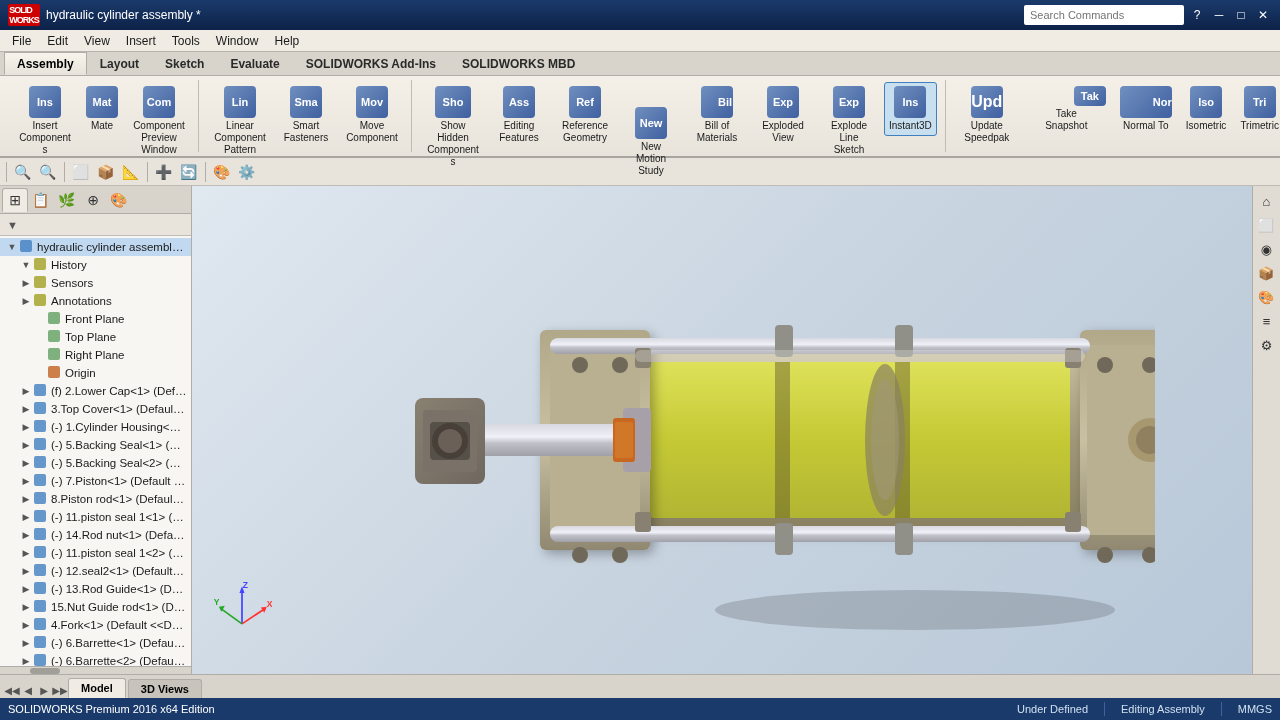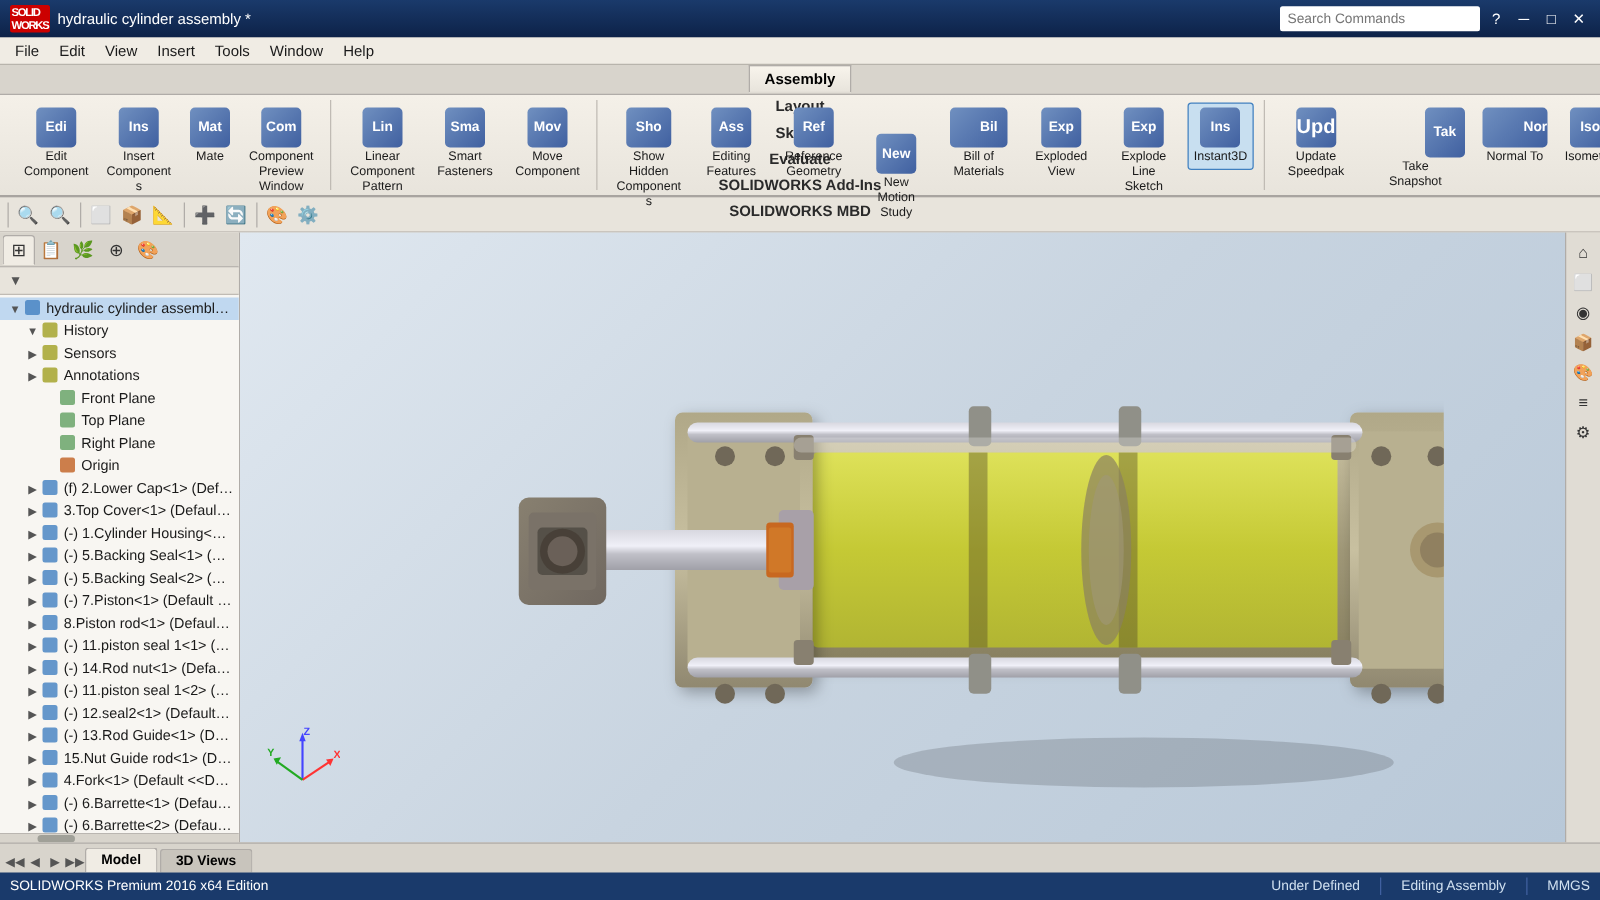--- a/index.html
+++ b/index.html
@@ -58,21 +58,20 @@
       background: linear-gradient(to bottom, #f8f4ec, #e8e4dc);
       border-bottom: 2px solid #a8a4a0;
     }
     #ribbon-tabs {
       display: flex;
       align-items: center;
       background: #d8d4cc;
       height: 24px;
       padding: 0 4px;
       border-bottom: 1px solid #b0aca8;
-      flex-direction: column;
     }
     .ribbon-tab {
       padding: 3px 12px;
       cursor: pointer;
       font-size: 12px;
       font-weight: bold;
       color: #2a2a2a;
       border: 1px solid transparent;
       border-bottom: none;
       height: 100%;
@@ -358,24 +357,20 @@
       <div class="ribbon-tab">Layout</div>
       <div class="ribbon-tab">Sketch</div>
       <div class="ribbon-tab">Evaluate</div>
       <div class="ribbon-tab">SOLIDWORKS Add-Ins</div>
       <div class="ribbon-tab">SOLIDWORKS MBD</div>
     </div>
   <div id="ribbon-content">
   <div class="ribbon-group">
         <div class="ribbon-group-btns">
           <div class="ribbon-btn">
-            <div class="ribbon-btn-icon" style="width: 32px; height: 32px; background: linear-gradient(135deg, rgb(112, 144, 192), rgb(64, 96, 160)); border-radius: 4px; display: flex; align-items: center; justify-content: center; font-size: 11px; color: white; font-weight: bold;">Edi</div>
-            <span class="ribbon-btn-label">Edit Component</span>
-          </div>
-          <div class="ribbon-btn">
             <div class="ribbon-btn-icon" style="width: 32px; height: 32px; background: linear-gradient(135deg, rgb(112, 144, 192), rgb(64, 96, 160)); border-radius: 4px; display: flex; align-items: center; justify-content: center; font-size: 11px; color: white; font-weight: bold;">Ins</div>
             <span class="ribbon-btn-label">Insert Components</span>
           </div>
           <div class="ribbon-btn">
             <div class="ribbon-btn-icon" style="width: 32px; height: 32px; background: linear-gradient(135deg, rgb(112, 144, 192), rgb(64, 96, 160)); border-radius: 4px; display: flex; align-items: center; justify-content: center; font-size: 11px; color: white; font-weight: bold;">Mat</div>
             <span class="ribbon-btn-label">Mate</span>
           </div>
           <div class="ribbon-btn">
             <div class="ribbon-btn-icon" style="width: 32px; height: 32px; background: linear-gradient(135deg, rgb(112, 144, 192), rgb(64, 96, 160)); border-radius: 4px; display: flex; align-items: center; justify-content: center; font-size: 11px; color: white; font-weight: bold;">Com</div>
             <span class="ribbon-btn-label">Component Preview Window</span>
@@ -410,21 +405,21 @@
           </div>
           <div class="ribbon-btn">
             <div class="ribbon-btn-icon" style="width: 32px; height: 32px; background: linear-gradient(135deg, rgb(112, 144, 192), rgb(64, 96, 160)); border-radius: 4px; display: flex; align-items: center; justify-content: center; font-size: 11px; color: white; font-weight: bold;">Ref</div>
             <span class="ribbon-btn-label">Reference Geometry</span>
           </div>
           <div class="ribbon-btn">
             <div class="ribbon-btn-icon" style="width: 32px; height: 32px; background: linear-gradient(135deg, rgb(112, 144, 192), rgb(64, 96, 160)); border-radius: 4px; display: flex; align-items: center; justify-content: center; font-size: 11px; color: white; font-weight: bold; margin-top: 21px;">New</div>
             <span class="ribbon-btn-label">New Motion Study</span>
           </div>
           <div class="ribbon-btn">
-            <div class="ribbon-btn-icon" style="width: 46px; height: 32px; background: linear-gradient(135deg, rgb(112, 144, 192), rgb(64, 96, 160)); border-radius: 4px; display: flex; align-items: center; justify-content: center; font-size: 11px; color: white; font-weight: bold; padding-left: 16px;">Bil</div>
+            <div class="ribbon-btn-icon" style="width: 32px; height: 32px; background: linear-gradient(135deg, rgb(112, 144, 192), rgb(64, 96, 160)); border-radius: 4px; display: flex; align-items: center; justify-content: center; font-size: 11px; color: white; font-weight: bold; padding-left: 16px;">Bil</div>
             <span class="ribbon-btn-label">Bill of Materials</span>
           </div>
           <div class="ribbon-btn">
             <div class="ribbon-btn-icon" style="width: 32px; height: 32px; background: linear-gradient(135deg, rgb(112, 144, 192), rgb(64, 96, 160)); border-radius: 4px; display: flex; align-items: center; justify-content: center; font-size: 11px; color: white; font-weight: bold;">Exp</div>
             <span class="ribbon-btn-label">Exploded View</span>
           </div>
           <div class="ribbon-btn">
             <div class="ribbon-btn-icon" style="width: 32px; height: 32px; background: linear-gradient(135deg, rgb(112, 144, 192), rgb(64, 96, 160)); border-radius: 4px; display: flex; align-items: center; justify-content: center; font-size: 11px; color: white; font-weight: bold;">Exp</div>
             <span class="ribbon-btn-label">Explode Line Sketch</span>
           </div>
@@ -434,21 +429,21 @@
           </div>
         </div>
       </div>
       <div class="ribbon-group">
         <div class="ribbon-group-btns">
           <div class="ribbon-btn">
             <div class="ribbon-btn-icon" style="width: 32px; height: 32px; background: linear-gradient(135deg, rgb(112, 144, 192), rgb(64, 96, 160)); border-radius: 4px; display: flex; align-items: center; justify-content: center; font-size: 16px; color: white; font-weight: bold;">Upd</div>
             <span class="ribbon-btn-label">Update Speedpak</span>
           </div>
           <div class="ribbon-btn">
-            <div class="ribbon-btn-icon" style="width: 32px; height: 40px; background: linear-gradient(135deg, rgb(112, 144, 192), rgb(64, 96, 160)); border-radius: 4px; display: flex; align-items: center; justify-content: center; font-size: 11px; color: white; font-weight: bold; margin-left: 47px;">Tak</div>
+            <div class="ribbon-btn-icon" style="width: 32px; height: 20px; background: linear-gradient(135deg, rgb(112, 144, 192), rgb(64, 96, 160)); border-radius: 4px; display: flex; align-items: center; justify-content: center; font-size: 11px; color: white; font-weight: bold; margin-left: 47px;">Tak</div>
             <span class="ribbon-btn-label">Take Snapshot</span>
           </div>
           <div class="ribbon-btn">
             <div class="ribbon-btn-icon" style="width: 52px; height: 32px; background: linear-gradient(135deg, rgb(112, 144, 192), rgb(64, 96, 160)); border-radius: 4px; display: flex; align-items: center; justify-content: center; font-size: 11px; color: white; font-weight: bold; padding-left: 33px;">Nor</div>
             <span class="ribbon-btn-label">Normal To</span>
           </div>
           <div class="ribbon-btn">
             <div class="ribbon-btn-icon" style="width: 32px; height: 32px; background: linear-gradient(135deg, rgb(112, 144, 192), rgb(64, 96, 160)); border-radius: 4px; display: flex; align-items: center; justify-content: center; font-size: 11px; color: white; font-weight: bold;">Iso</div>
             <span class="ribbon-btn-label">Isometric</span>
           </div>

